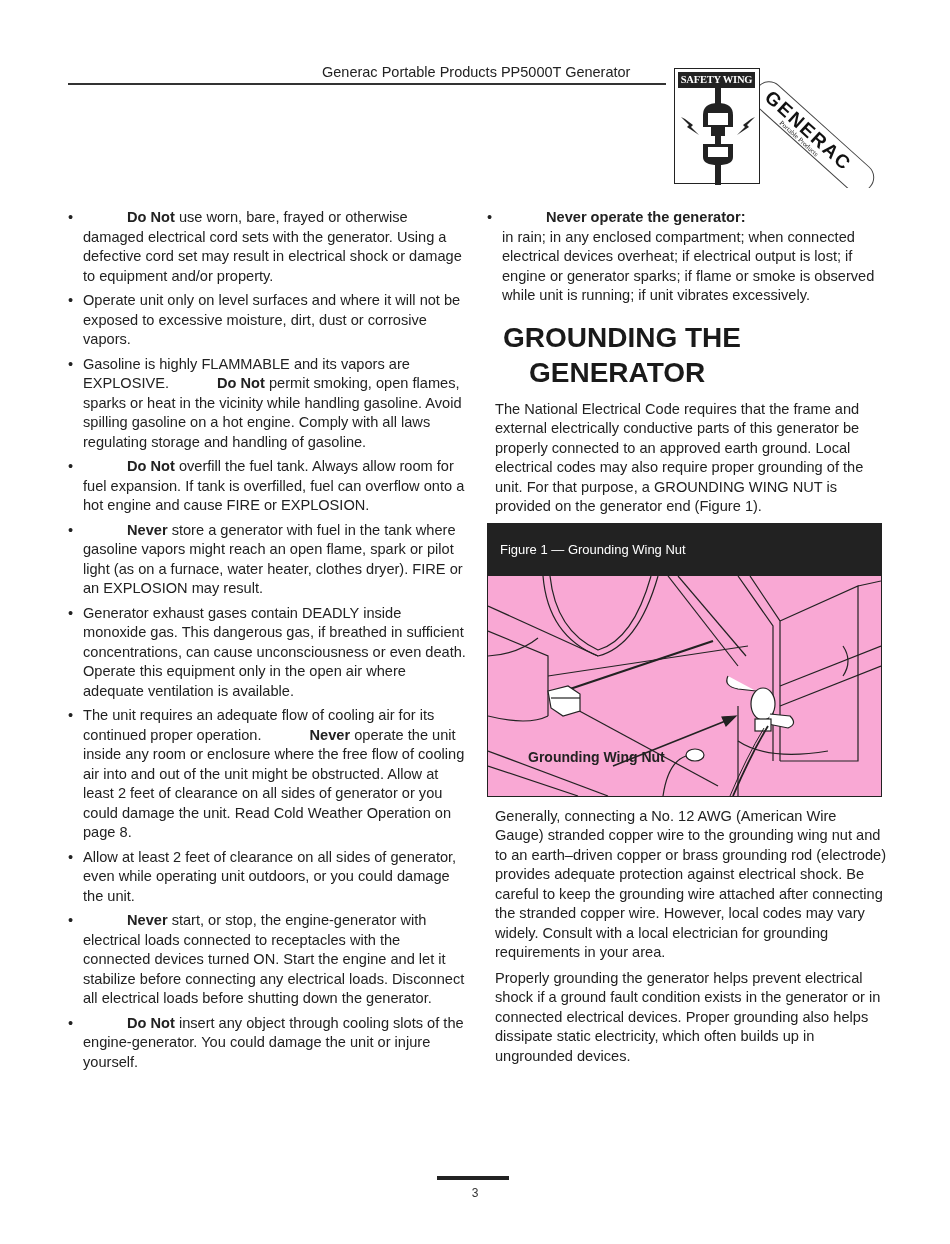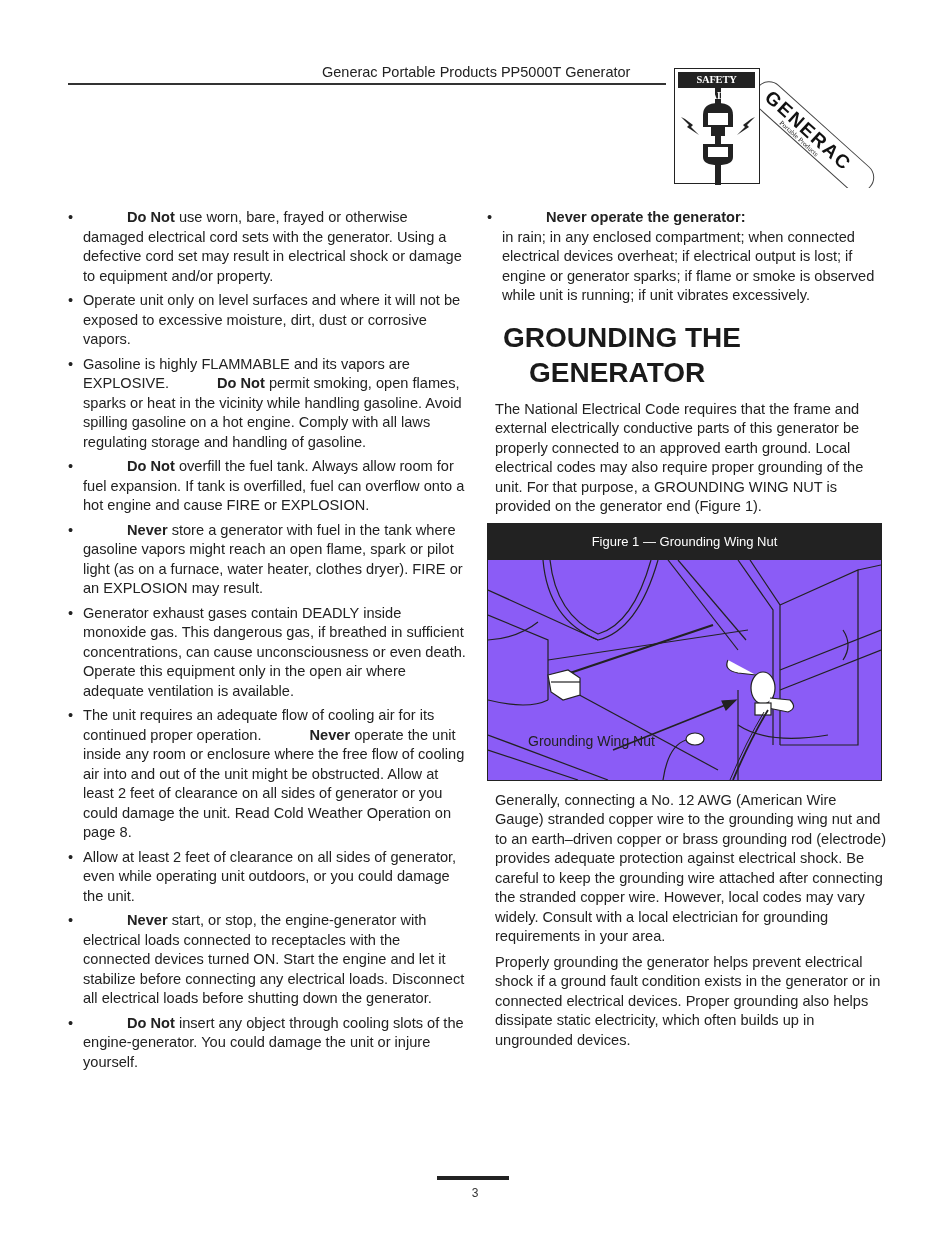--- a/index.html
+++ b/index.html
@@ -18,22 +18,22 @@
   .col-left { left: 68px; width: 400px; }
   .col-right { left: 487px; width: 400px; }
   ul.bullets { list-style: none; margin: 0; padding: 0; }
   ul.bullets li { position: relative; padding-left: 15px; margin-bottom: 5px; }
   ul.bullets li .dot { position: absolute; left: 0; top: 0; }
   b { font-weight: bold; margin-left: 44px; }
   .section-heading { font-size: 28px; font-weight: bold; line-height: 35px; margin: 14px 0 10px 16px; color: #1a1a1a; }
   .section-heading .line2 { display: block; padding-left: 26px; }
   p { margin: 0 0 6px 8px; }
   .figure { width: 393px; border: 1.5px solid #222; margin: 4px 0 10px 0; }
-  .figure-caption { background: #222; color: #fff; font-size: 13px; line-height: 20px; padding: 8px 12px; text-align: center; }
-  .figure-art { position: relative; height: 220px; background: #8b5cf6; }
+  .figure-caption { background: #222; color: #fff; font-size: 13px; line-height: 20px; padding: 16px 12px; }
+  .figure-art { position: relative; height: 220px; background: #f9a8d4; font-weight: bold; }
   .figure-art svg { position: absolute; left: 0; top: 0; }
   .fig-label { position: absolute; left: 40px; top: 172px; font-size: 14px; color: #222; }
   .footer-bar { position: absolute; left: 437px; top: 1176px; width: 72px; height: 4px; background: #222; }
   .page-number { position: absolute; left: 0; width: 950px; top: 1186px; text-align: center; font-size: 12px; color: #333; }
 </style>
 </head>
 <body>
 
 <div class="header-title">Generac Portable Products PP5000T Generator</div>
 <div class="header-rule"></div>
@@ -43,21 +43,21 @@
     <rect x="40" y="18" width="6" height="98" fill="#222"></rect>
     <path d="M28 46 Q28 34 43 34 Q58 34 58 46 L58 58 L28 58 Z" fill="#222"></path>
     <rect x="33" y="44" width="20" height="12" fill="#fff"></rect>
     <rect x="36" y="58" width="4" height="9" fill="#222"></rect>
     <rect x="46" y="58" width="4" height="9" fill="#222"></rect>
     <path d="M28 75 L58 75 L58 88 Q58 96 43 96 Q28 96 28 88 Z" fill="#222"></path>
     <rect x="33" y="78" width="20" height="10" fill="#fff"></rect>
     <path d="M6 48 L14 56 L12 58 L24 66 L16 58 L18 56 L10 50 Z" fill="#222"></path>
     <path d="M80 48 L72 56 L74 58 L62 66 L70 58 L68 56 L76 50 Z" fill="#222"></path>
   </svg>
-  <div class="label">SAFETY DEADLY</div>
+  <div class="label">SAFETY WING</div>
 </div>
 
 <div class="brand-logo">
   <svg width="130" height="120" viewBox="0 0 130 120">
     <g transform="translate(8,8) rotate(42)">
       <rect x="0" y="0" width="150" height="30" rx="14" ry="14" fill="#fff" stroke="#444" stroke-width="1"></rect>
       <text x="12" y="20" font-family="Liberation Sans, sans-serif" font-size="19" font-weight="bold" fill="#111" letter-spacing="2">GENERAC</text>
       <text x="40" y="28" font-family="Liberation Serif, serif" font-size="7" fill="#222">Portable Products</text>
     </g>
   </svg>

